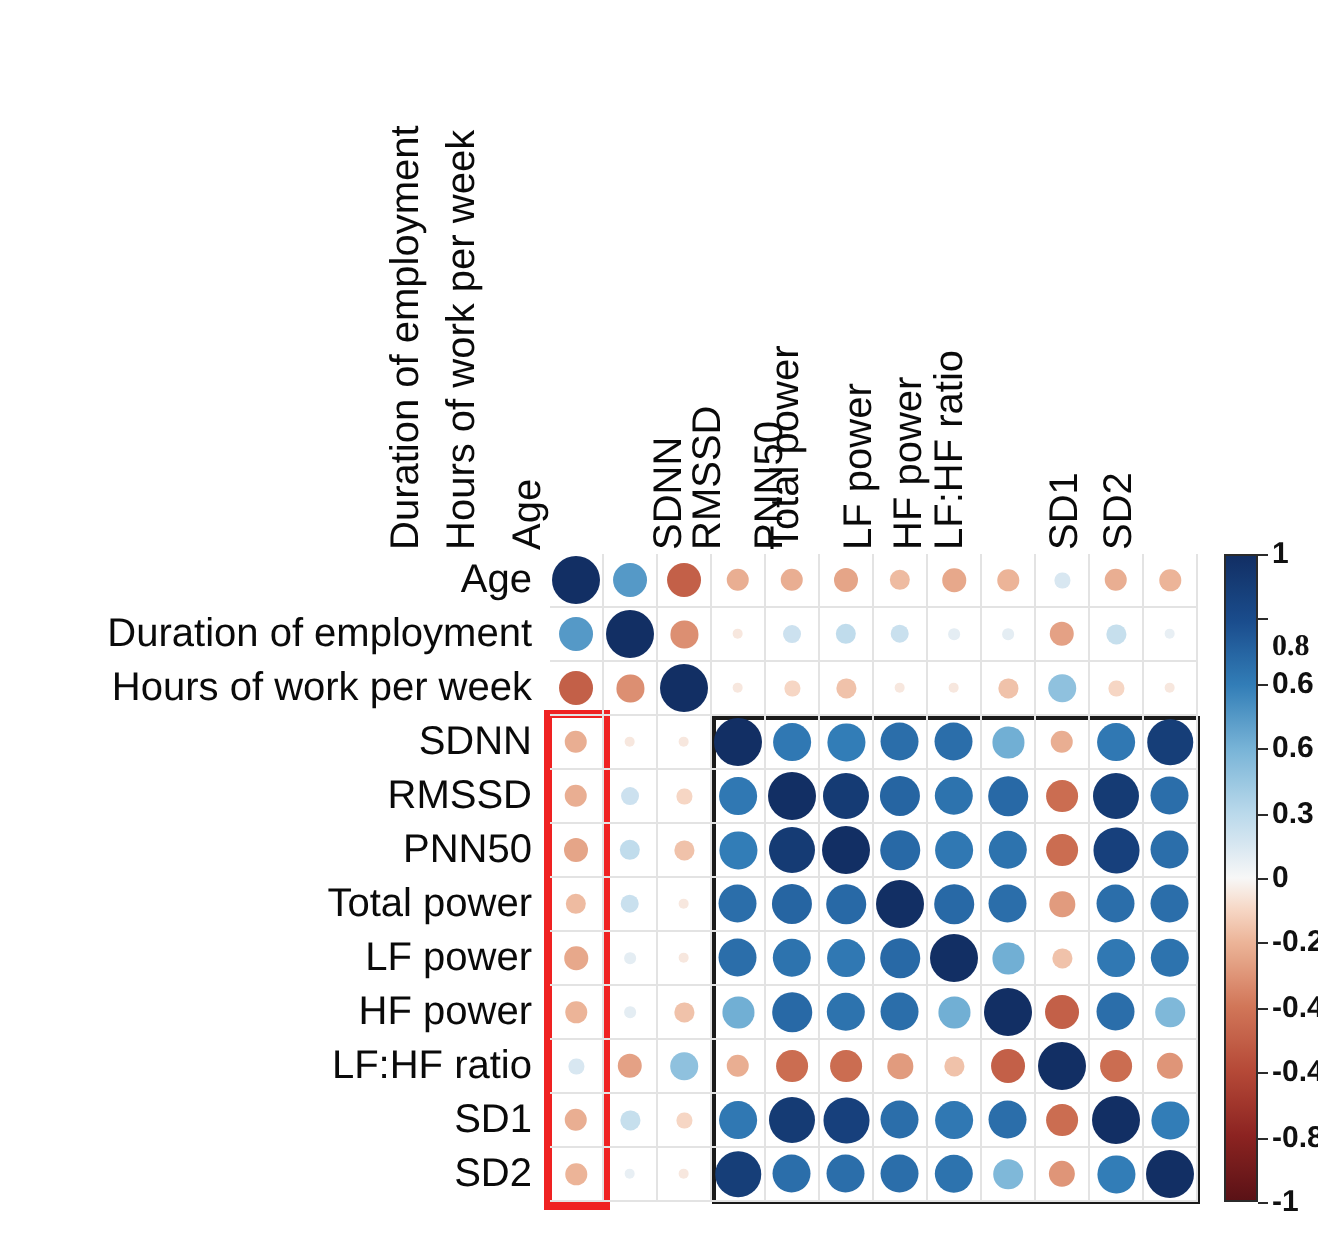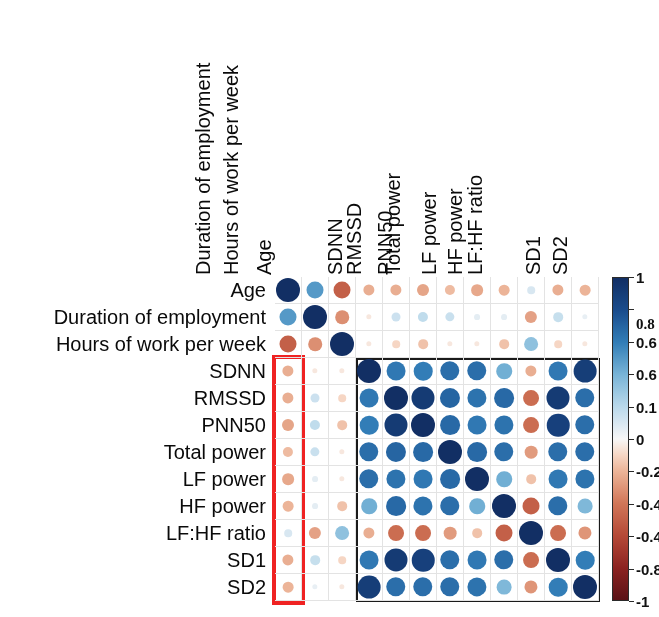--- a/index.html
+++ b/index.html
@@ -621,21 +621,21 @@
     <div id="colorbar" style="background: linear-gradient(rgb(18, 47, 100) 0%, rgb(20, 54, 110) 2.5%, rgb(22, 62, 120) 5%, rgb(24, 69, 130) 7.5%, rgb(26, 76, 140) 10%, rgb(32, 88, 151) 12.5%, rgb(38, 101, 162) 15%, rgb(44, 113, 172) 17.5%, rgb(50, 125, 183) 20%, rgb(67, 139, 191) 22.5%, rgb(85, 153, 199) 25%, rgb(103, 166, 207) 27.5%, rgb(120, 180, 215) 30%, rgb(137, 189, 220) 32.5%, rgb(153, 199, 225) 35%, rgb(170, 208, 230) 37.5%, rgb(186, 217, 235) 40%, rgb(201, 224, 238) 42.5%, rgb(216, 231, 241) 45%, rgb(232, 239, 244) 47.5%, rgb(247, 247, 247) 50%, rgb(247, 231, 221) 52.5%, rgb(246, 214, 196) 55%, rgb(241, 197, 174) 57.5%, rgb(236, 180, 152) 60%, rgb(229, 165, 136) 62.5%, rgb(223, 149, 120) 65%, rgb(216, 133, 104) 67.5%, rgb(209, 118, 88) 70%, rgb(202, 107, 80) 72.5%, rgb(195, 96, 72) 75%, rgb(188, 84, 63) 77.5%, rgb(181, 73, 55) 80%, rgb(171, 64, 50) 82.5%, rgb(161, 54, 44) 85%, rgb(150, 45, 39) 87.5%, rgb(140, 35, 33) 90%, rgb(127, 31, 30) 92.5%, rgb(115, 27, 28) 95%, rgb(103, 22, 25) 97.5%, rgb(90, 18, 22) 100%);"></div>
   <div class="cb-tick" style="top: 0px;"></div>
       <div class="cb-label" style="top: 0px;">1</div>
       <div class="cb-tick" style="top: 32.4px;"></div>
       <div class="cb-label" style="top: 47px; font-family: Liberation Serif, serif;">0.8</div>
       <div class="cb-tick" style="top: 64.8px;"></div>
       <div class="cb-label" style="top: 64.8px;">0.6</div>
       <div class="cb-tick" style="top: 97.2px;"></div>
       <div class="cb-label" style="top: 97.2px;">0.6</div>
       <div class="cb-tick" style="top: 129.6px;"></div>
-      <div class="cb-label" style="top: 129.6px;">0.1</div>
+      <div class="cb-label" style="top: 129.6px;">0.3</div>
       <div class="cb-tick" style="top: 162px;"></div>
       <div class="cb-label" style="top: 162px;">0</div>
       <div class="cb-tick" style="top: 194.4px;"></div>
       <div class="cb-label" style="top: 194.4px;">-0.2</div>
       <div class="cb-tick" style="top: 226.8px;"></div>
       <div class="cb-label" style="top: 226.8px;">-0.4</div>
       <div class="cb-tick" style="top: 259.2px;"></div>
       <div class="cb-label" style="top: 259.2px;">-0.4</div>
       <div class="cb-tick" style="top: 291.6px;"></div>
       <div class="cb-label" style="top: 291.6px;">-0.8</div>

